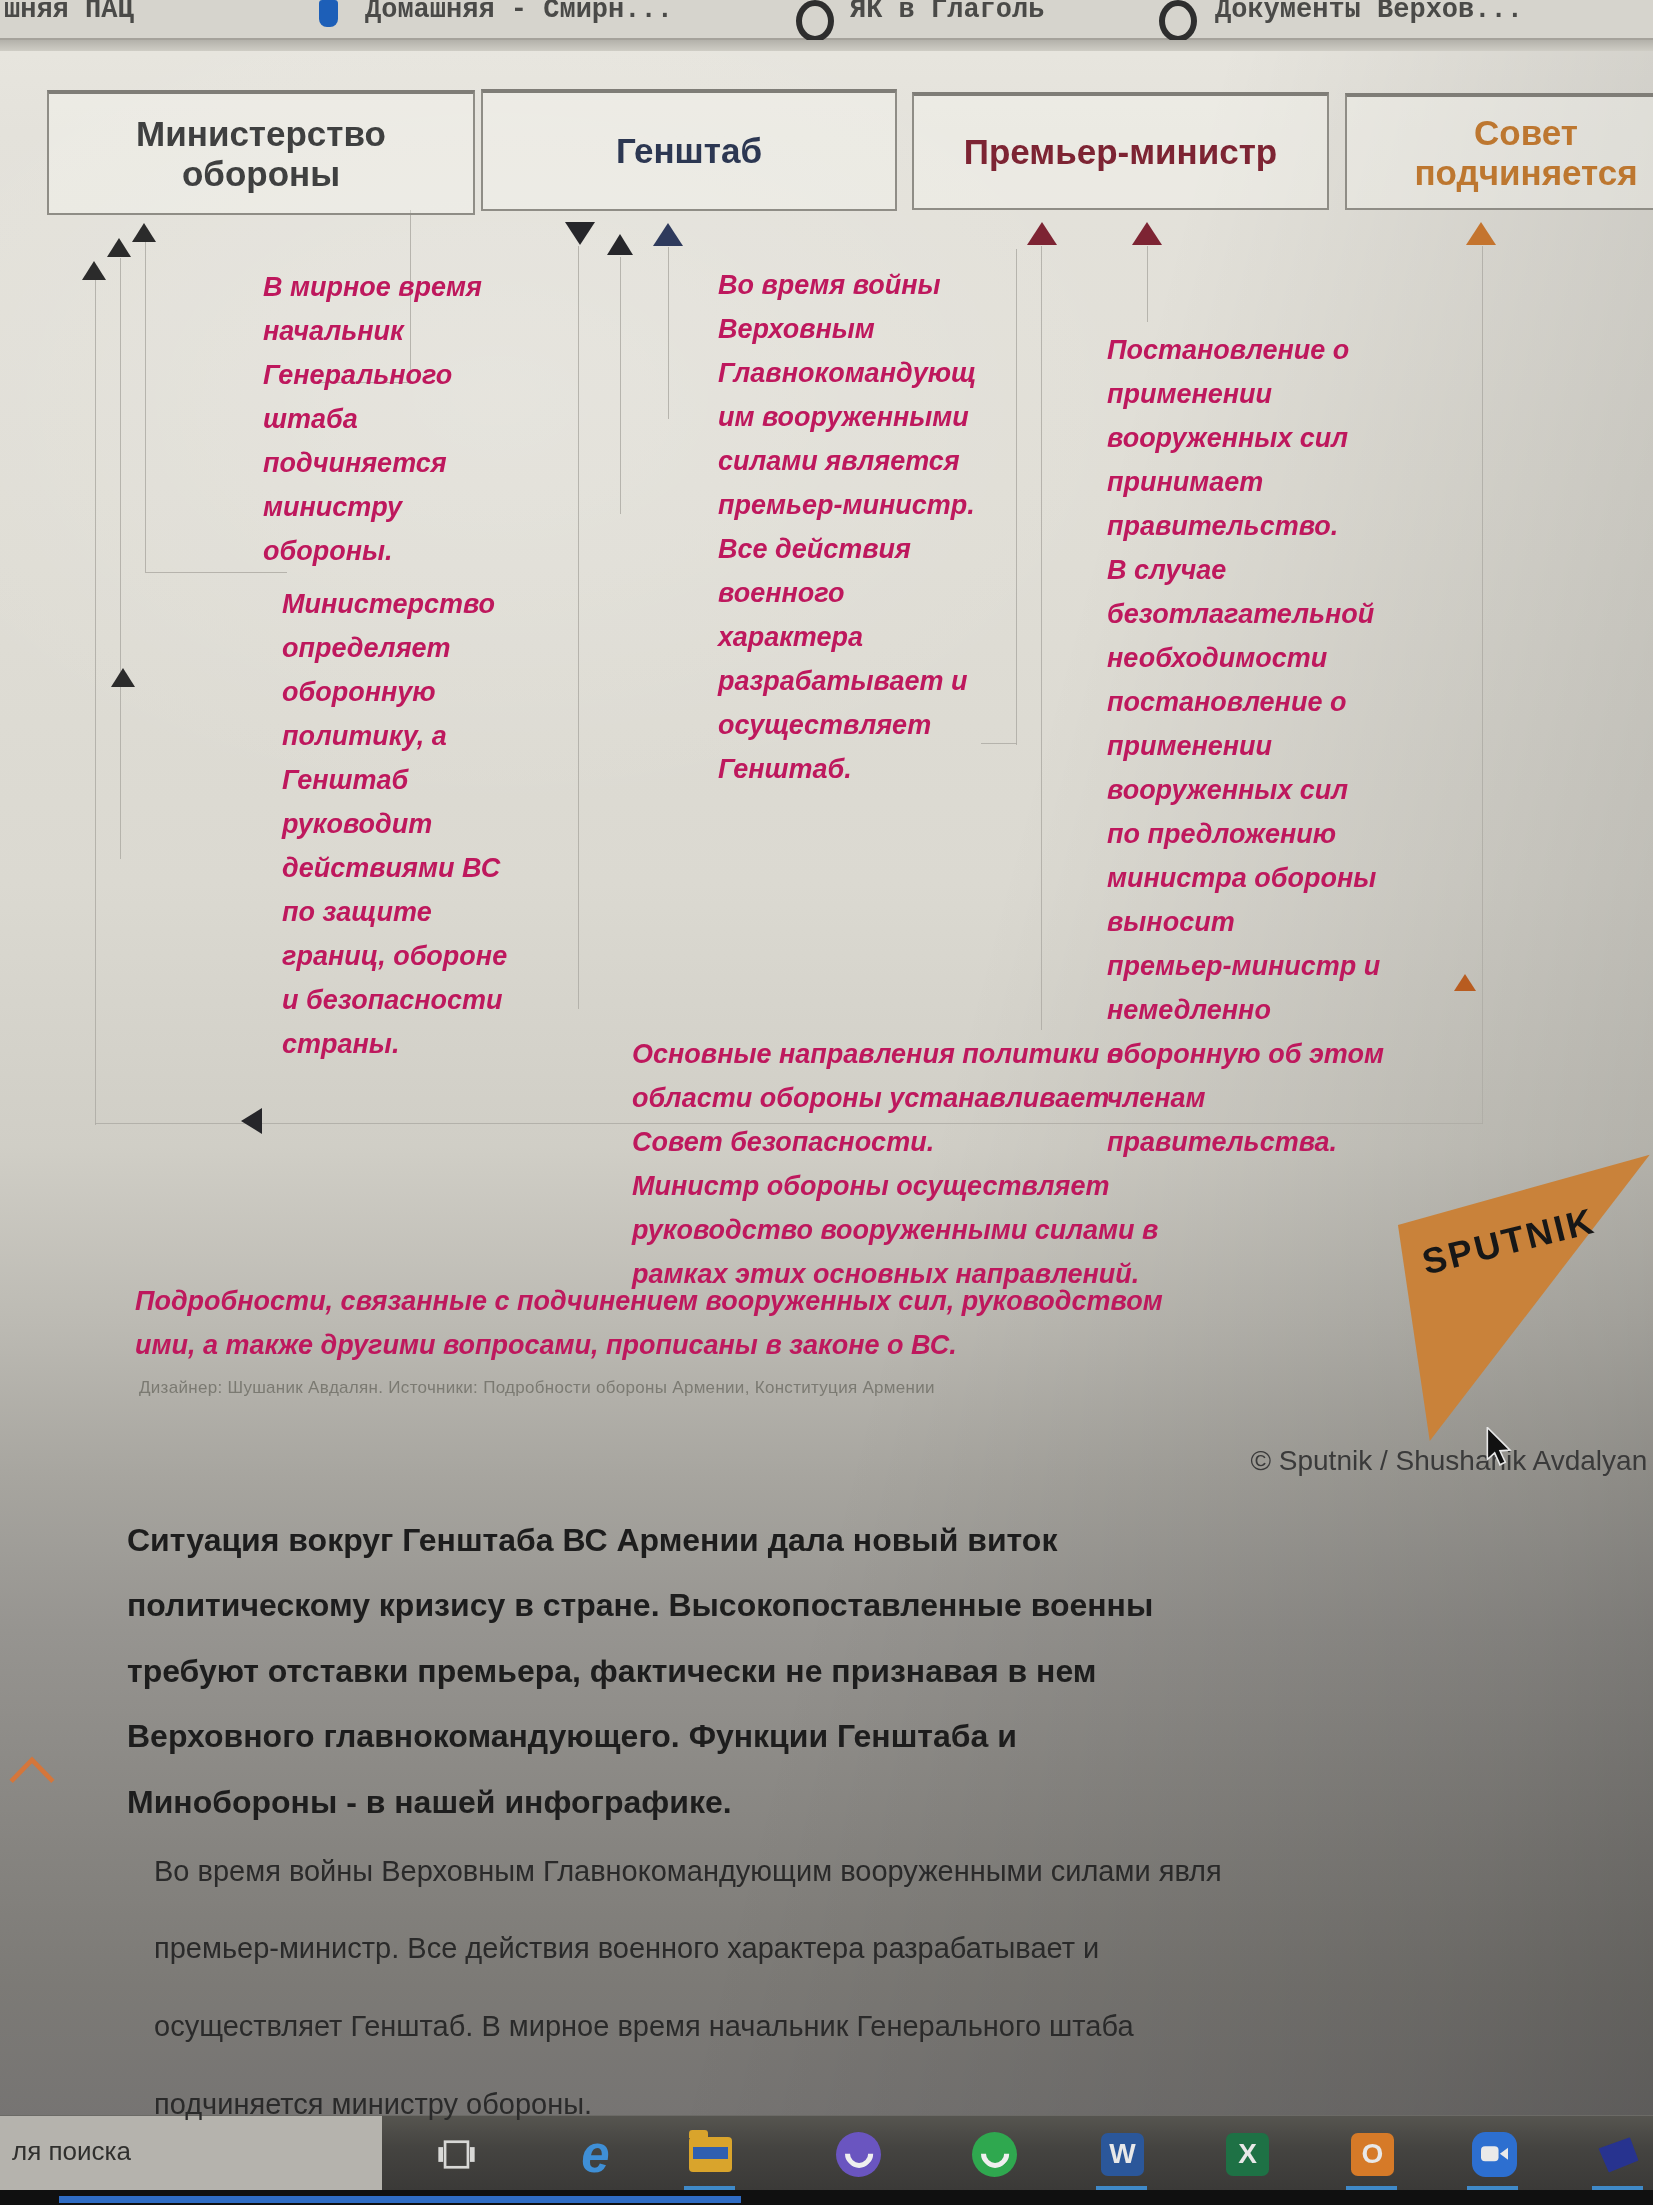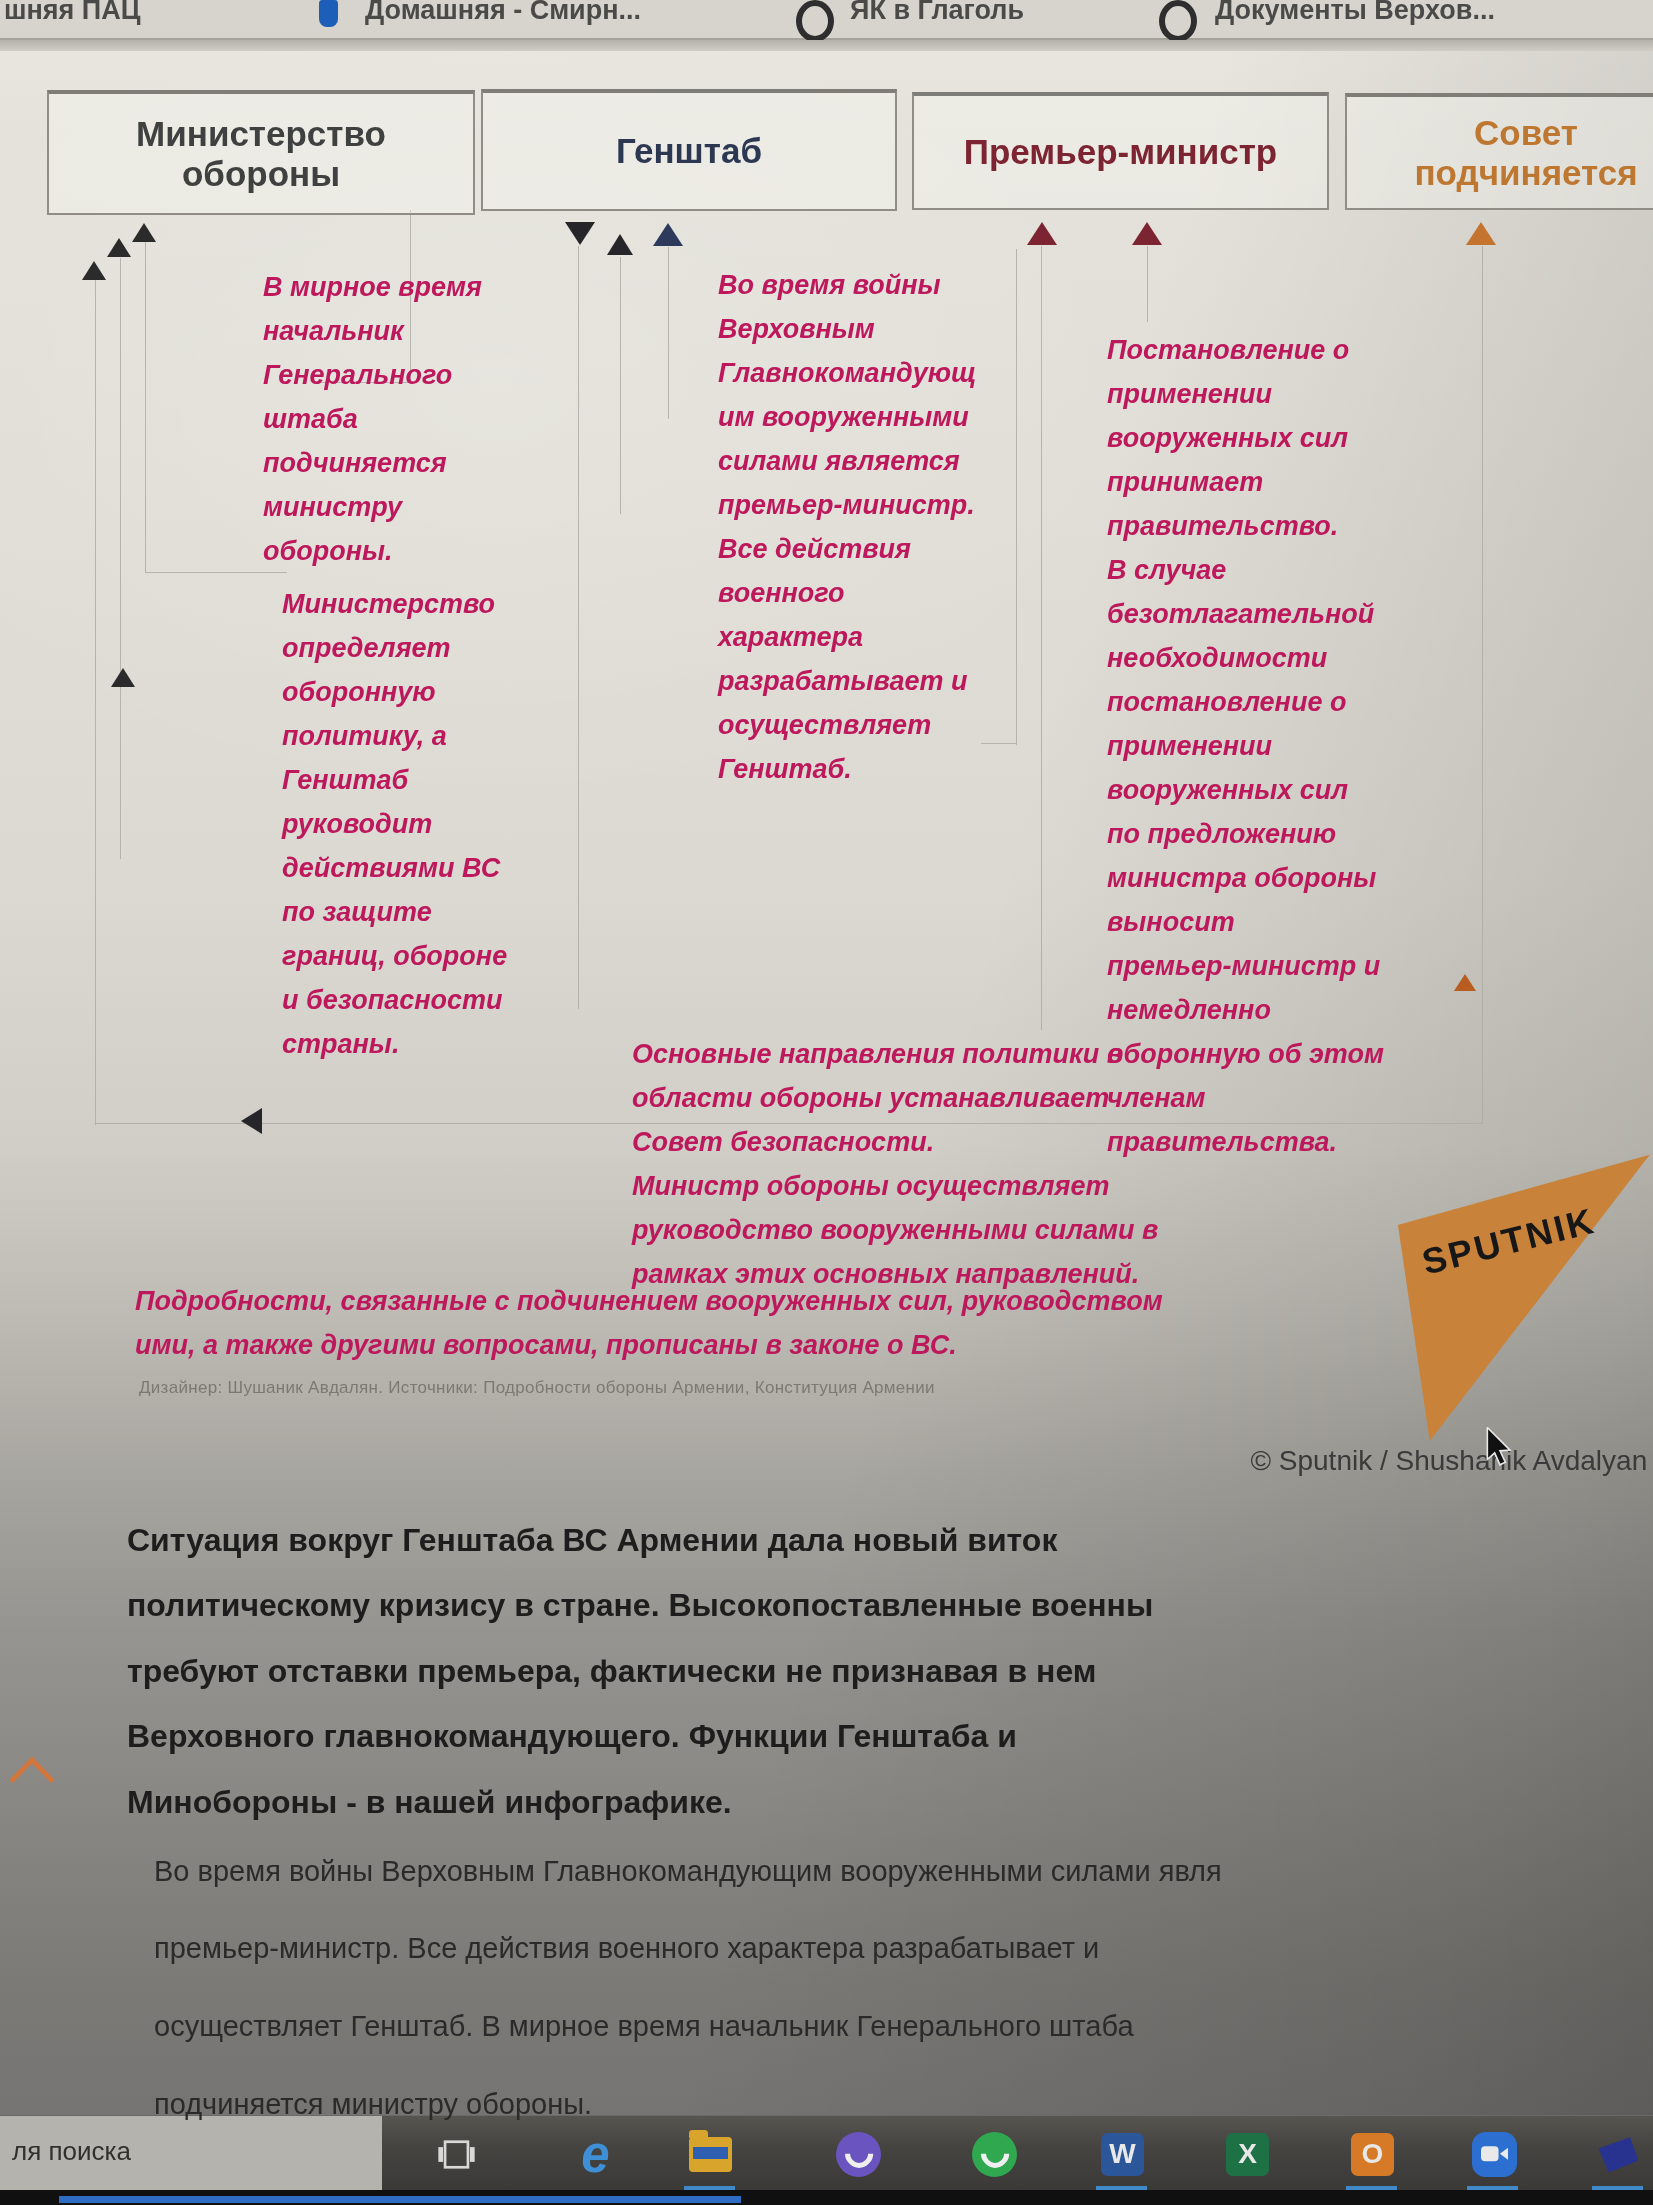--- a/index.html
+++ b/index.html
@@ -10,21 +10,21 @@
   }
   
   .photo-bg{position:absolute;inset:0;z-index:0;
     background:linear-gradient(180deg,#e9e7e0 0%,#e4e2db 6%,#e0ded6 22%,#dbd9d1 40%,#d0cec6 52%,#bcbab3 60%,#a7a59f 67%,#969490 74%,#898783 82%,#7c7a76 90%,#727070 100%);}
   .photo-shade{position:absolute;inset:0;z-index:1;pointer-events:none;
     background:linear-gradient(105deg,rgba(0,0,0,0) 55%,rgba(0,0,0,0.14) 88%,rgba(0,0,0,0.22) 100%);}
   .photo-glare{position:absolute;inset:0;z-index:1;pointer-events:none;
     background:radial-gradient(ellipse 946px 608px at 30% 18%,rgba(255,255,255,0.16),rgba(255,255,255,0) 70%);}
   
   .bookmarks{position:absolute;left:0;top:0;width:1654px;height:38px;z-index:5;
-    background:#d6d4cd;border-bottom:2px solid #a5a29b;}
+    background:#d6d4cd;border-bottom:2px solid #a5a29b;font-family:Liberation Mono, monospace;}
   .bookmarks::after{content:"";position:absolute;left:0;top:40px;width:1654px;height:10.8px;
     background:linear-gradient(180deg,#b3b1aa,#cfcdc5);}
   .bm-label{position:absolute;top:-5.4px;font-size:27px;font-weight:bold;color:#4a4a48;white-space:nowrap;}
   .bm-ico-shield{position:absolute;top:0px;width:19px;height:27px;background:#1d5fb8;border-radius:3.4px 3.4px 8px 8px;}
   .bm-ico-circle{position:absolute;top:0px;width:26px;height:30px;border:6px solid #2e2e2e;border-radius:50%;background:transparent;}
   
   .hbox{position:absolute;z-index:6;border:2px solid #8f8d86;border-top-width:4px;border-top-color:#7f7d77;
     background:rgba(250,249,243,0.35);display:flex;align-items:center;justify-content:center;text-align:center;}
   .hbox .t{font-size:35px;font-weight:bold;line-height:1.12;white-space:pre-line;}
   .itext{position:absolute;z-index:6;font-size:27px;font-weight:bold;font-style:italic;

